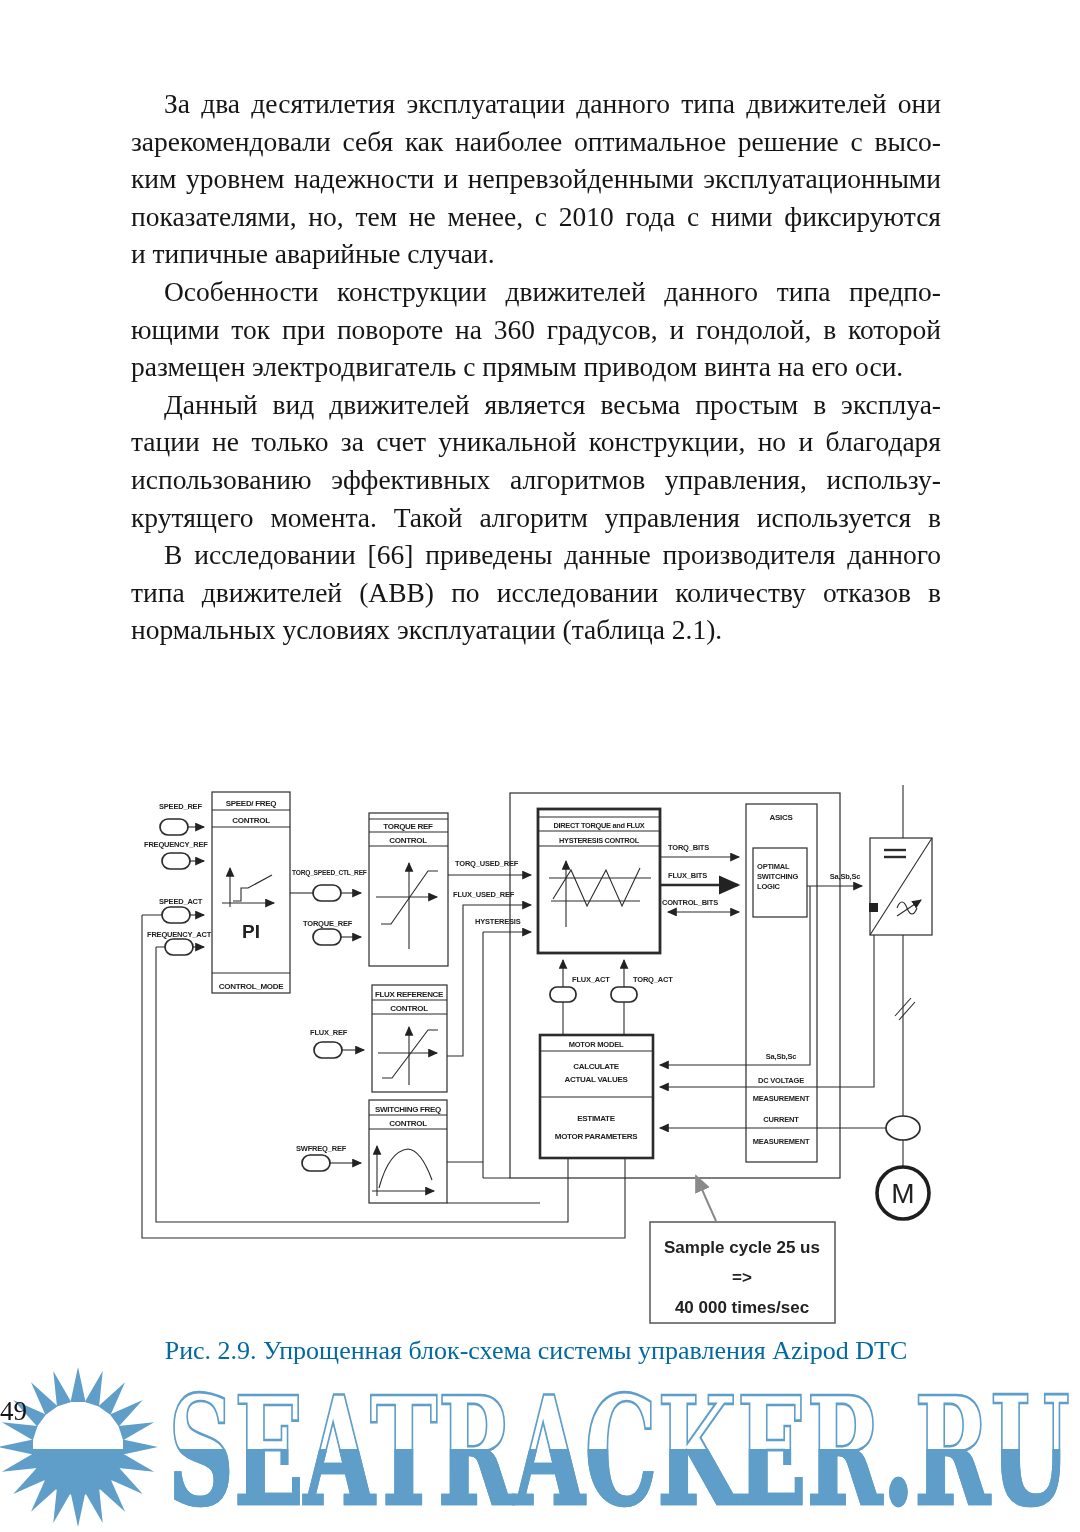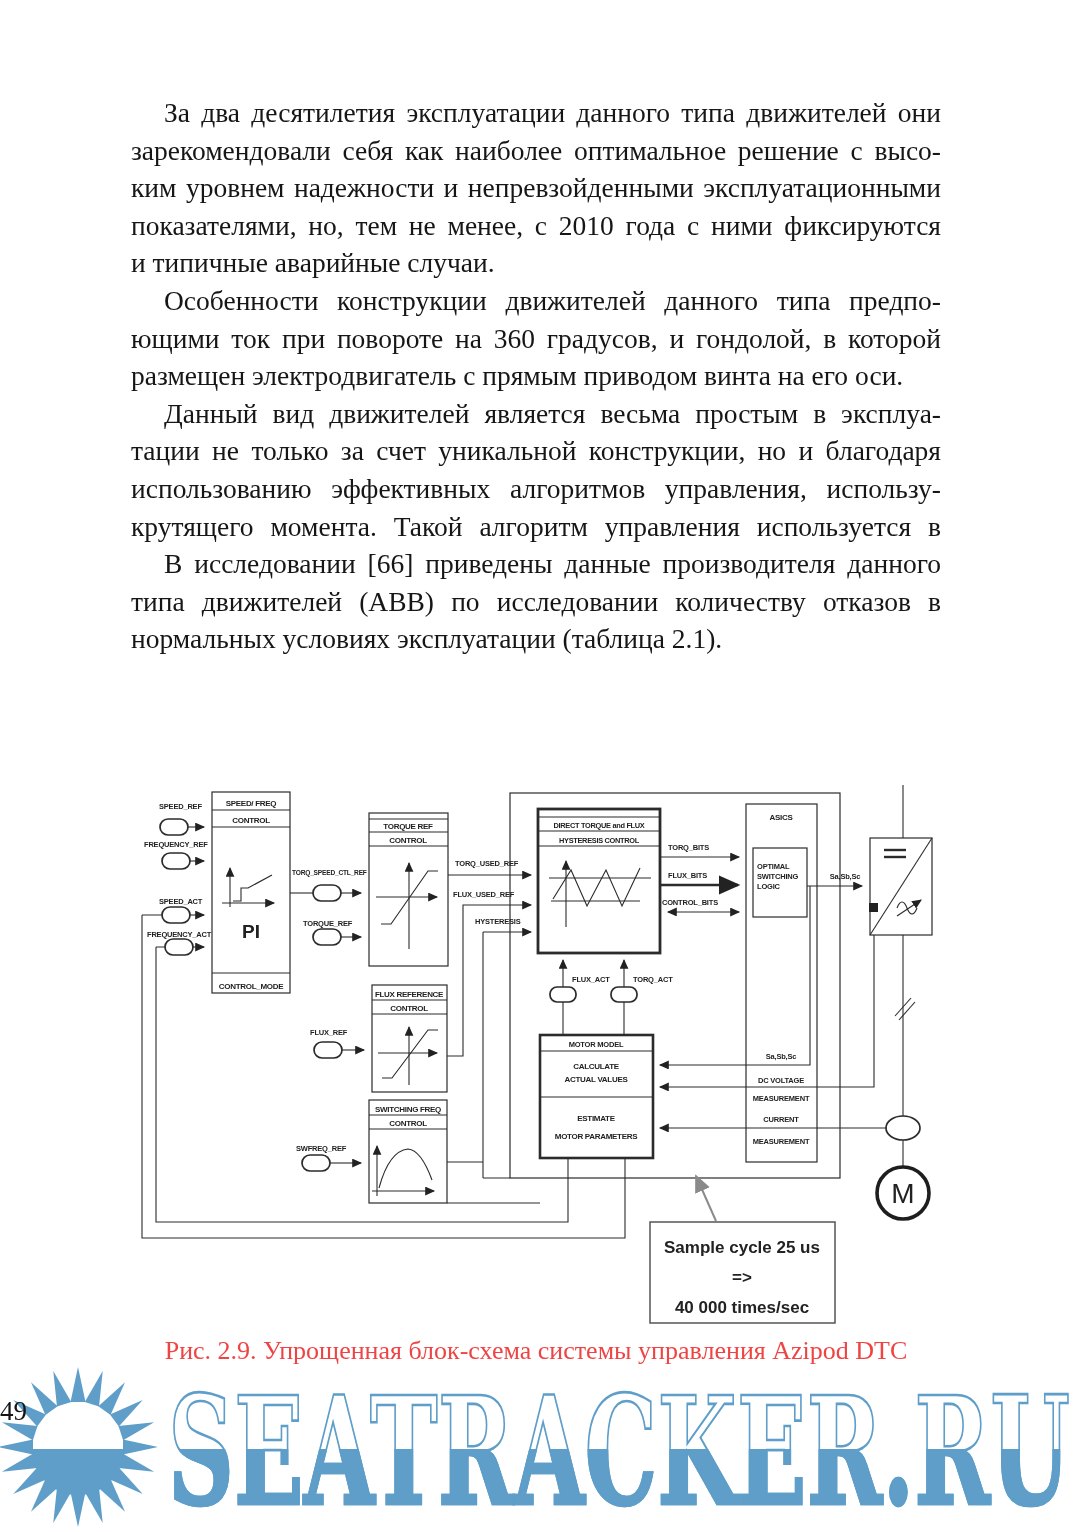--- a/index.html
+++ b/index.html
@@ -1,21 +1,21 @@
 <!DOCTYPE html>
 <html><head>
 <meta charset="utf-8">
 <style>
   html,body{margin:0;padding:0;background:#ffffff;}
   body{width:1080px;height:1532px;position:relative;overflow:hidden;
        font-family:"Liberation Serif",serif;color:#1b1b1b;}
   .page{position:absolute;inset:0;background:#fff;}
 
   
-  .textblock{position:absolute;left:131px;top:94px;width:810px;}
+  .textblock{position:absolute;left:131px;top:85px;width:810px;}
   .tline{font-size:27.5px;line-height:37.6px;white-space:nowrap;
          text-align:justify;text-align-last:justify;color:#161616;}
   .tline.first{text-indent:33px;}
   .tline.last{text-align-last:left;white-space:normal;}
 
   
   .diagram{position:absolute;left:0;top:780px;}
   .s-line{stroke:#2b2b2b;stroke-width:1.1;fill:none;}
   .s-thick{stroke-width:2.4;}
   .s-box{fill:#ffffff;stroke:#2b2b2b;stroke-width:1.2;}
@@ -25,21 +25,21 @@
   .dlab{font:bold 7.5px "Liberation Sans",sans-serif;fill:#222;letter-spacing:-0.2px;}
   .dtit{font:bold 8px "Liberation Sans",sans-serif;fill:#222;letter-spacing:-0.3px;}
   .dmid{text-anchor:middle;}
   .dbig{font:bold 19px "Liberation Sans",sans-serif;fill:#222;}
   .dM{font:28px "Liberation Sans",sans-serif;fill:#222;text-anchor:middle;}
   .dsmp{font:bold 17px "Liberation Sans",sans-serif;fill:#222;text-anchor:middle;}
   .gray{stroke:#8a8a8a;}
 
   
   .caption{position:absolute;left:131px;top:1336px;width:810px;text-align:center;
-           font-size:26px;color:#ef4444;}
+           font-size:26px;color:#0369a1;}
   .pagenum{position:absolute;left:0;top:1396px;width:1080px;text-align:left;
            font-size:27px;color:#141414;}
   .watermark{position:absolute;left:0;top:1365px;}
 </style>
 </head>
 <body>
 
 <div class="page">
 
   <div class="textblock">

